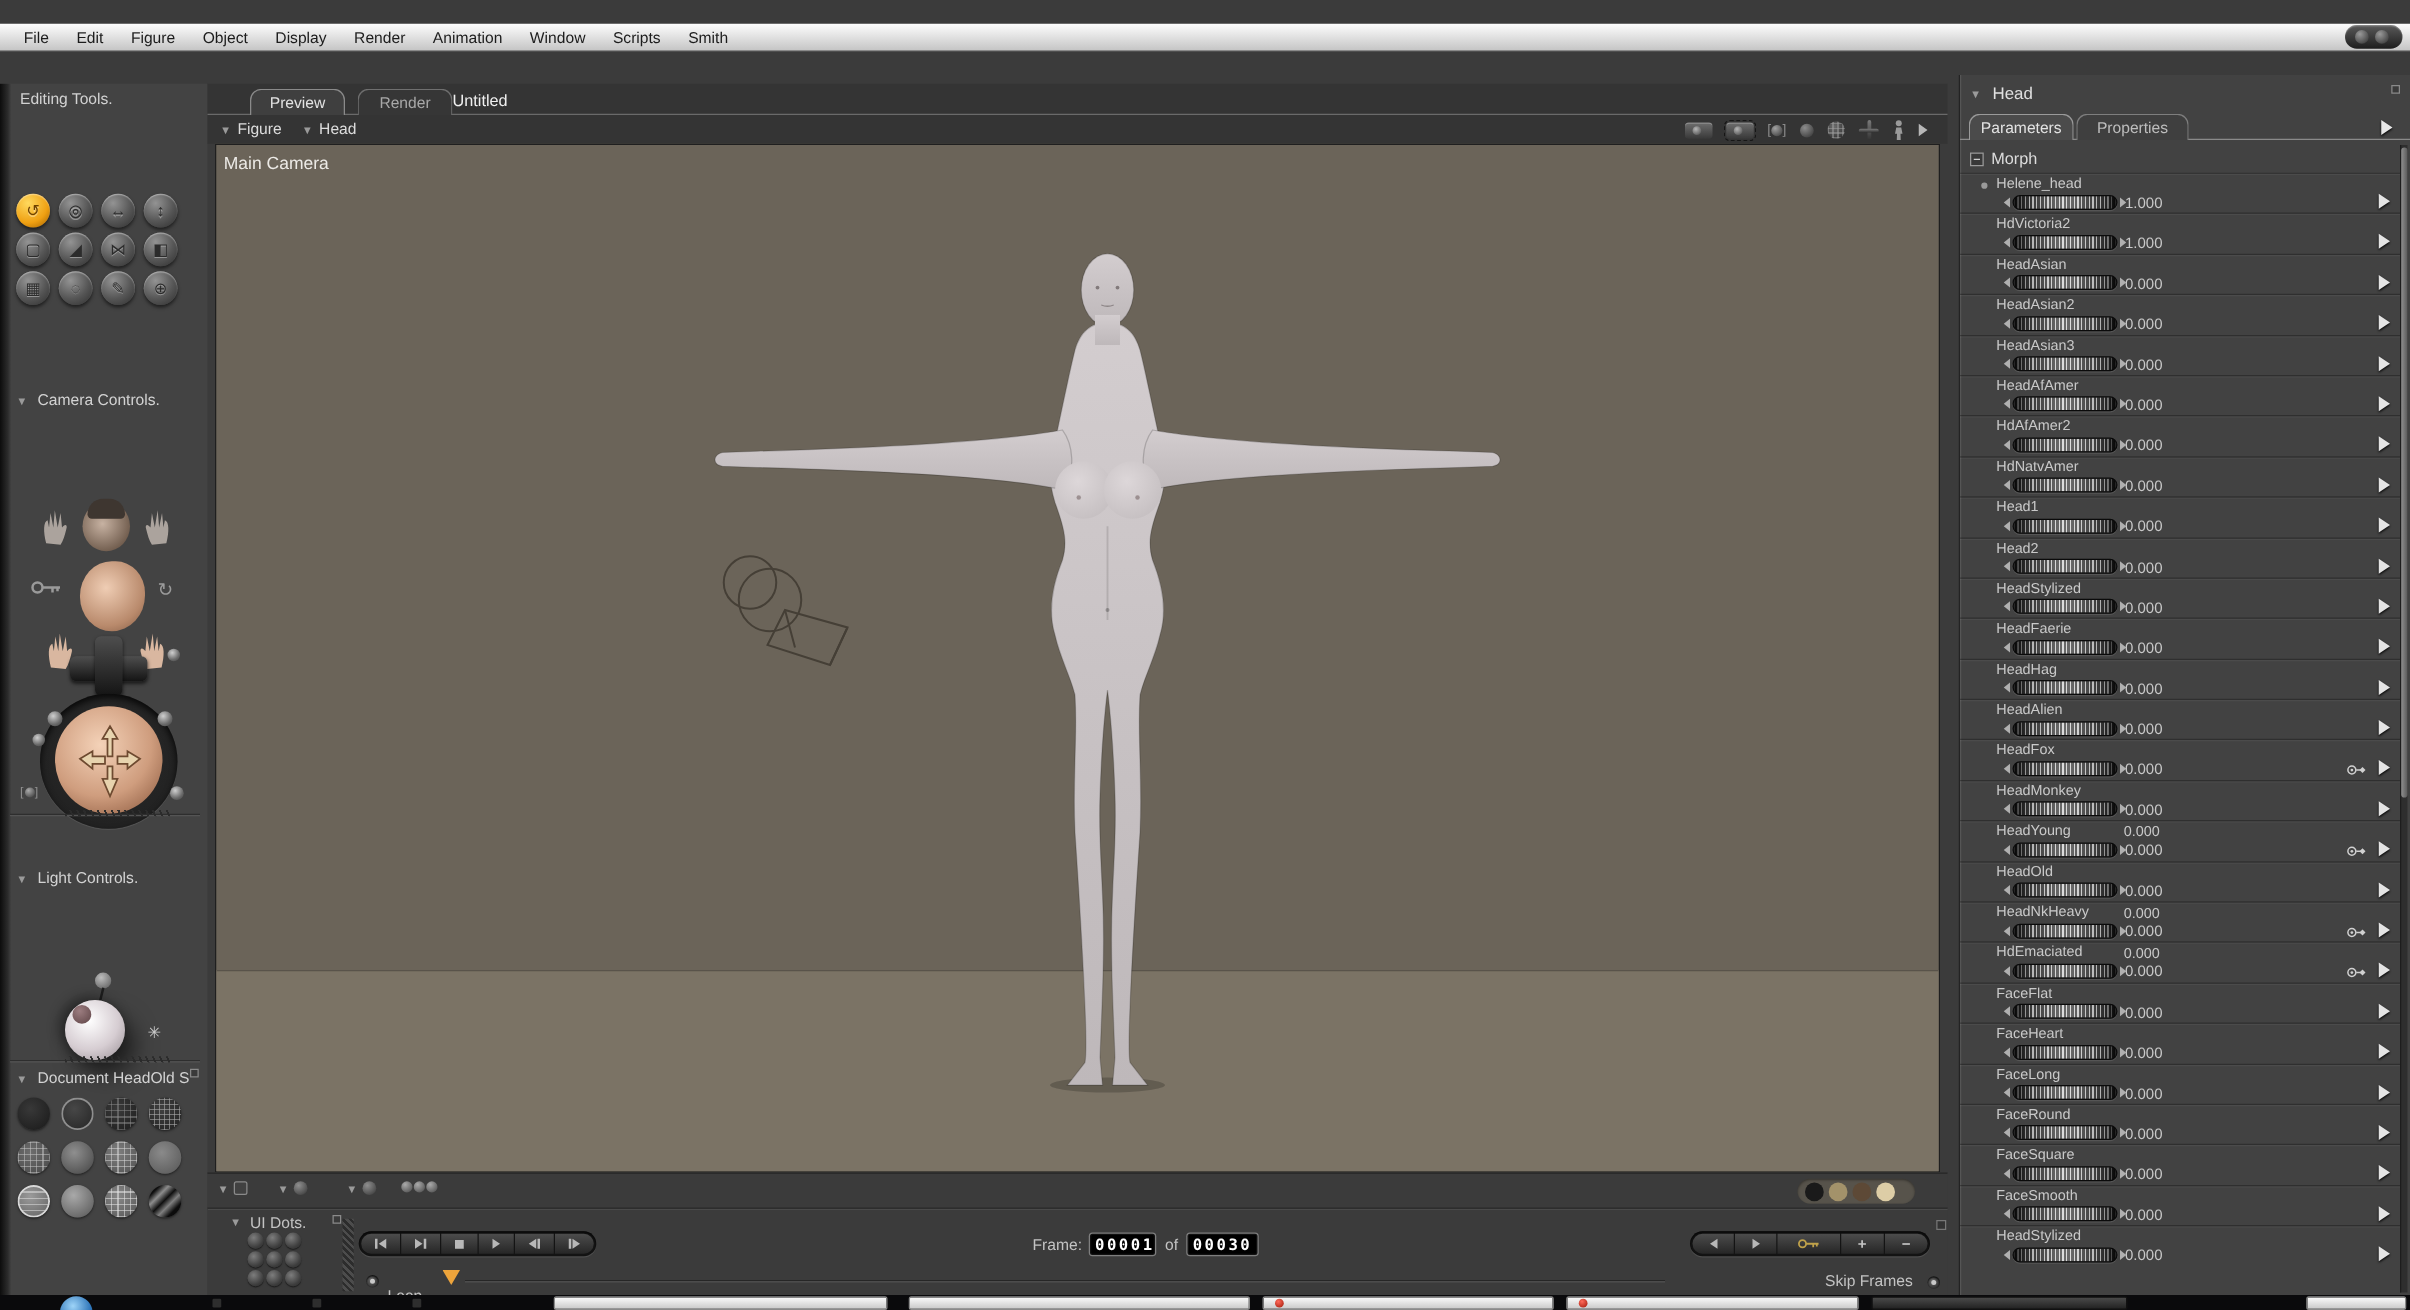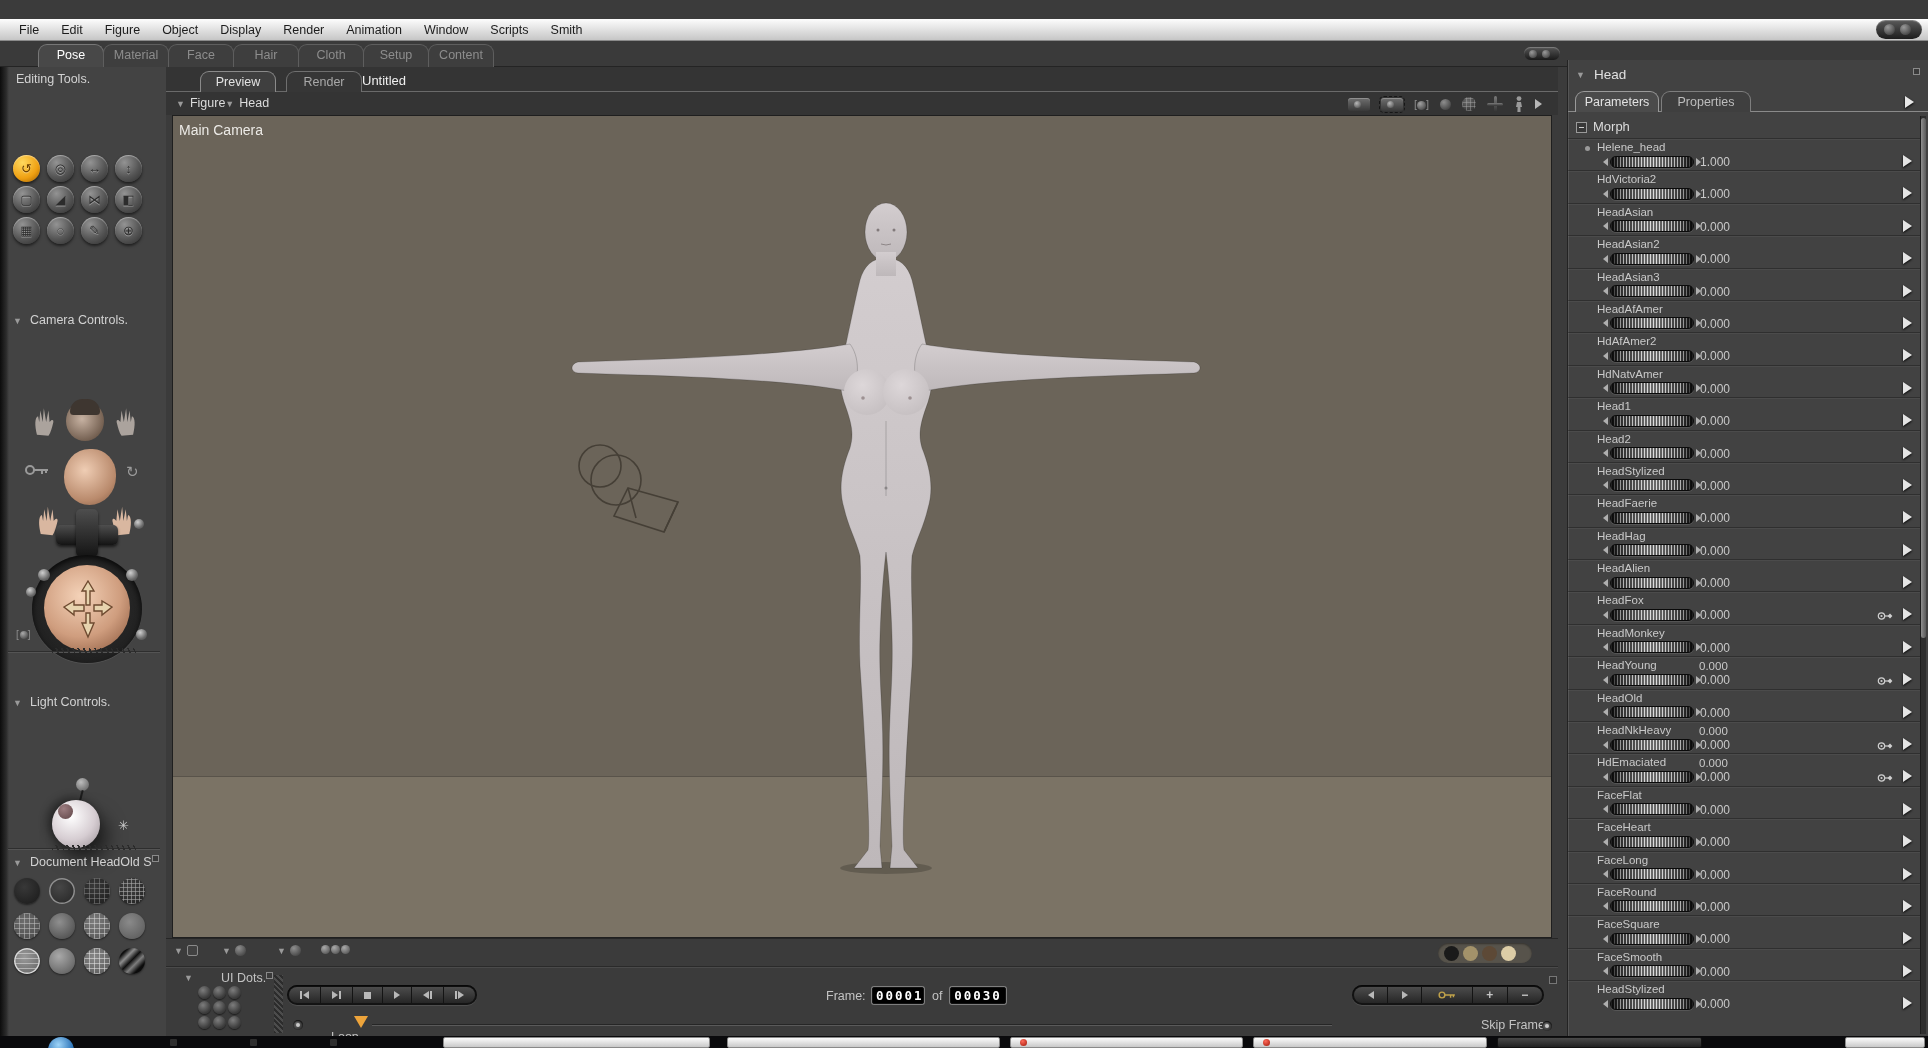--- a/index.html
+++ b/index.html
@@ -109,21 +109,21 @@
   .ds11{background:linear-gradient(135deg,#0e0e0e 18%,#8d8d8d 32%,#101010 48%,#7e7e7e 62%,#0c0c0c 78%),radial-gradient(circle at 38% 32%,#555,#111);}
 
   
   .vp-top{position:absolute;left:166px;top:67px;width:1392px;height:48px;background:#343434;}
   .vp-tabs{position:absolute;left:0;top:0;width:100%;height:25px;border-bottom:1px solid #6a6a6a;}
   .vp-tab{position:absolute;top:4px;width:76px;height:21px;border:1px solid #8a8a8a;border-bottom:none;
     border-radius:9px 9px 0 0;font-size:12.5px;text-align:center;line-height:20px;}
   .vp-tab.active{background:#3f3f3f;color:#e2e2e2;}
   .vp-tab.inactive{background:#363636;color:#a8a8a8;border-color:#6f6f6f;}
   .vp-doc-title{position:absolute;left:196px;top:6px;color:#f0f0f0;font-size:13px;}
-  .vp-selectors{position:absolute;left:10px;top:29px;display:flex;align-items:center;color:#dcdcdc;font-size:12.5px;}
+  .vp-selectors{position:absolute;left:10px;top:29px;display:flex;gap:16px;align-items:center;color:#dcdcdc;font-size:12.5px;}
   .vp-selectors .tri{margin-right:5px;}
   .vp-icons{position:absolute;right:16px;top:27px;display:flex;gap:11px;align-items:center;height:20px;}
   .vpi{position:relative;opacity:.85;}
   .vpi-cam{width:22px;height:13px;border-radius:3px;background:linear-gradient(#7a7a7a,#3a3a3a);box-shadow:inset 0 1px 0 rgba(255,255,255,.3);}
   .vpi-cam::after{content:"";position:absolute;left:6px;top:3px;width:7px;height:7px;border-radius:50%;background:radial-gradient(circle at 38% 32%,#cfcfcf,#444);}
   .vpi-cam.dashed{outline:1px dashed #111;outline-offset:1px;}
   .vpi-brkt{color:#9a9a9a;font-size:11px;}
   .vpi-brkt i{display:inline-block;width:9px;height:9px;border-radius:50%;vertical-align:middle;background:radial-gradient(circle at 35% 30%,#b5b5b5,#333);}
   .vpi-ball{width:11px;height:11px;border-radius:50%;background:radial-gradient(circle at 35% 30%,#9d9d9d,#2e2e2e);}
   .vpi-sph{width:14px;height:14px;border-radius:50%;background-image:repeating-linear-gradient(0deg,rgba(180,180,180,.5) 0 1px,transparent 1px 4px),repeating-linear-gradient(90deg,rgba(180,180,180,.5) 0 1px,transparent 1px 4px),radial-gradient(circle at 38% 32%,#777,#222);}
@@ -163,21 +163,21 @@
   .tbtn .tri-r{width:0;height:0;border-left:6px solid #b8b8b8;border-top:4px solid transparent;border-bottom:4px solid transparent;}
   .tbtn .vb{width:2px;height:8px;background:#b8b8b8;}
   .tbtn .sq{width:7px;height:7px;background:#b8b8b8;}
   .tbtn .pm{color:#c5c5c5;font-size:12px;line-height:10px;font-weight:bold;}
   .frame-label{position:absolute;color:#c3c3c3;font-size:12.5px;}
   .counter{position:absolute;height:17px;background:#000;border:1px solid #111;border-radius:2px;
     box-shadow:0 0 0 1px #7e7e7e;color:#fff;font-family:"DejaVu Sans Mono",monospace;
     font-size:12.5px;font-weight:bold;letter-spacing:2px;text-align:center;line-height:15px;padding:0 3px;}
   .radio{width:10px;height:10px;border-radius:50%;background:radial-gradient(circle at 38% 32%,#6e6e6e,#1e1e1e);box-shadow:inset 0 1px 2px #000;position:absolute;}
   .radio::after{content:"";position:absolute;left:3px;top:3px;width:4px;height:4px;border-radius:50%;background:#c9c9c9;}
-  .loop-label,.skip-label{position:absolute;color:#c3c3c3;font-size:12.5px;margin-left:21px;}
+  .loop-label,.skip-label{position:absolute;color:#c3c3c3;font-size:12.5px;}
   .marker{position:absolute;width:14px;height:12px;background:#eda43b;
     clip-path:polygon(0 0,100% 0,50% 100%);filter:drop-shadow(0 1px 1px rgba(0,0,0,.6));}
   .scrubline{position:absolute;height:2px;background:#262626;border-bottom:1px solid #5a5a5a;}
   .resize-box{position:absolute;width:8px;height:8px;border:1px solid #777;background:#333;}
 
   
   .rpanel{position:absolute;left:1567px;top:60px;width:361px;height:976px;background:#424242;
     border-left:1px solid #232323;box-shadow:inset 1px 0 0 #555;}
   .rp-title{position:absolute;left:26px;top:7px;color:#e0e0e0;font-size:13.5px;}
   .rp-tri{position:absolute;left:8px;top:10px;}
@@ -240,33 +240,20 @@
       <span class="menu-item">Figure</span>
       <span class="menu-item">Object</span>
       <span class="menu-item">Display</span>
       <span class="menu-item">Render</span>
       <span class="menu-item">Animation</span>
       <span class="menu-item">Window</span>
       <span class="menu-item">Scripts</span>
       <span class="menu-item">Smith</span>
     </div>
 
-  <div class="roombar" id="rooms-mount">
-    <span class="dbl-oval">
-        <i></i>
-        <i></i>
-      </span>
-  <span class="room-tab active" style="left: 38px;">Pose</span>
-      <span class="room-tab inactive" style="left: 103px;">Material</span>
-      <span class="room-tab inactive" style="left: 168px;">Face</span>
-      <span class="room-tab inactive" style="left: 233px;">Hair</span>
-      <span class="room-tab inactive" style="left: 298px;">Cloth</span>
-      <span class="room-tab inactive" style="left: 363px;">Setup</span>
-      <span class="room-tab inactive" style="left: 428px;">Content</span>
-    </div>
 
   <div class="sidebar">
     <span class="side-label" style="left:16px;top:5px;">Editing Tools.</span>
     <div class="tools-grid" id="tools-mount">
         <span class="tool active">↺</span>
         <span class="tool">◎</span>
         <span class="tool">↔</span>
         <span class="tool">↕</span>
         <span class="tool">▢</span>
         <span class="tool">◢</span>

